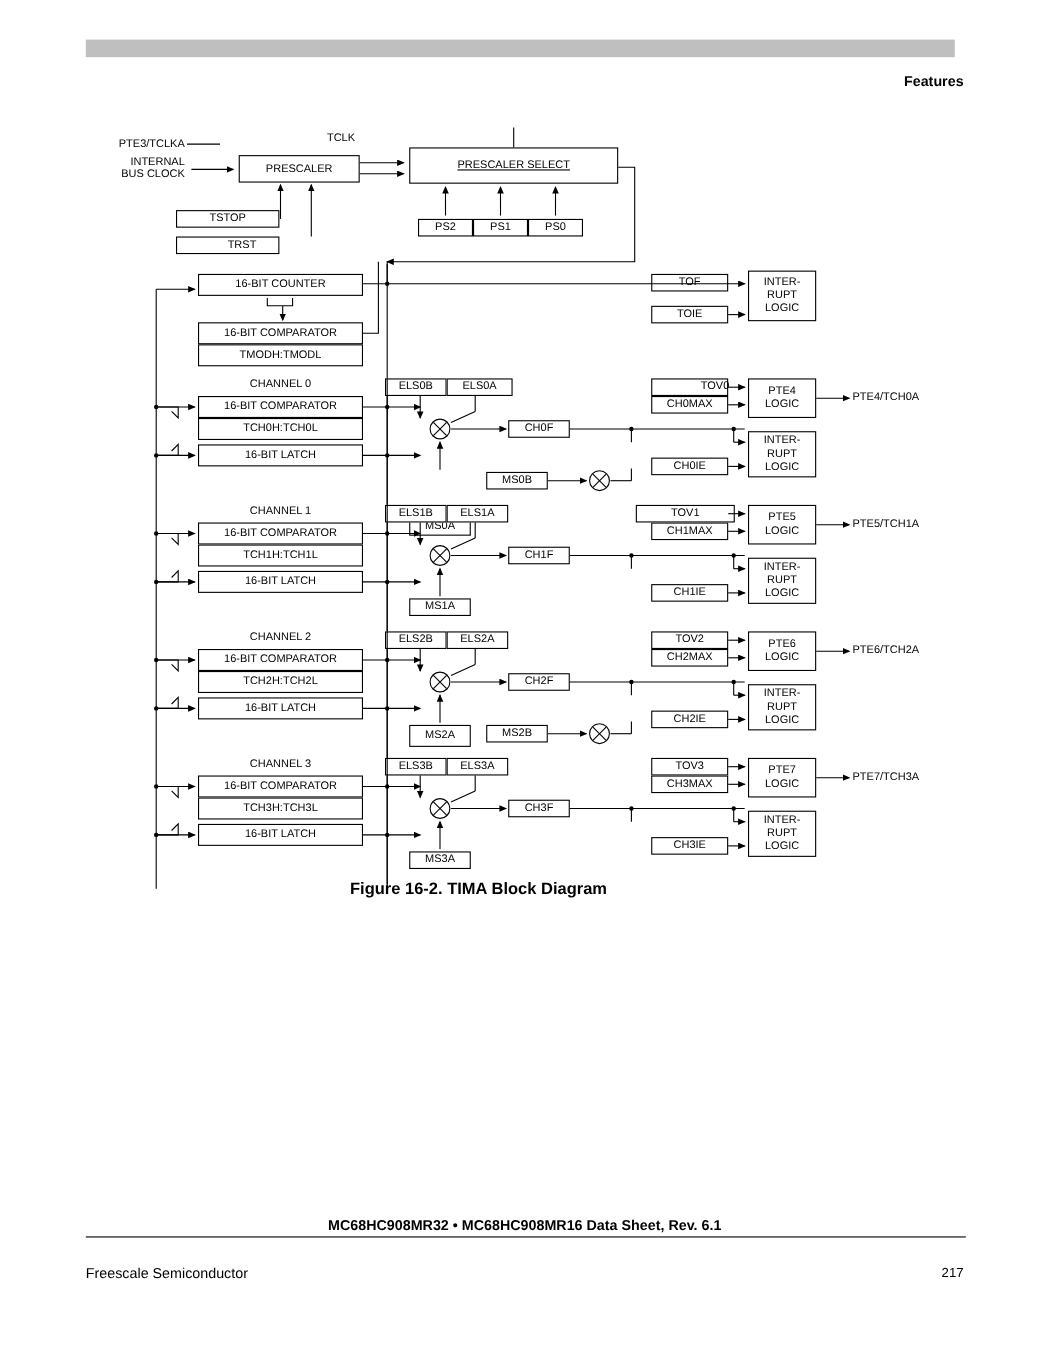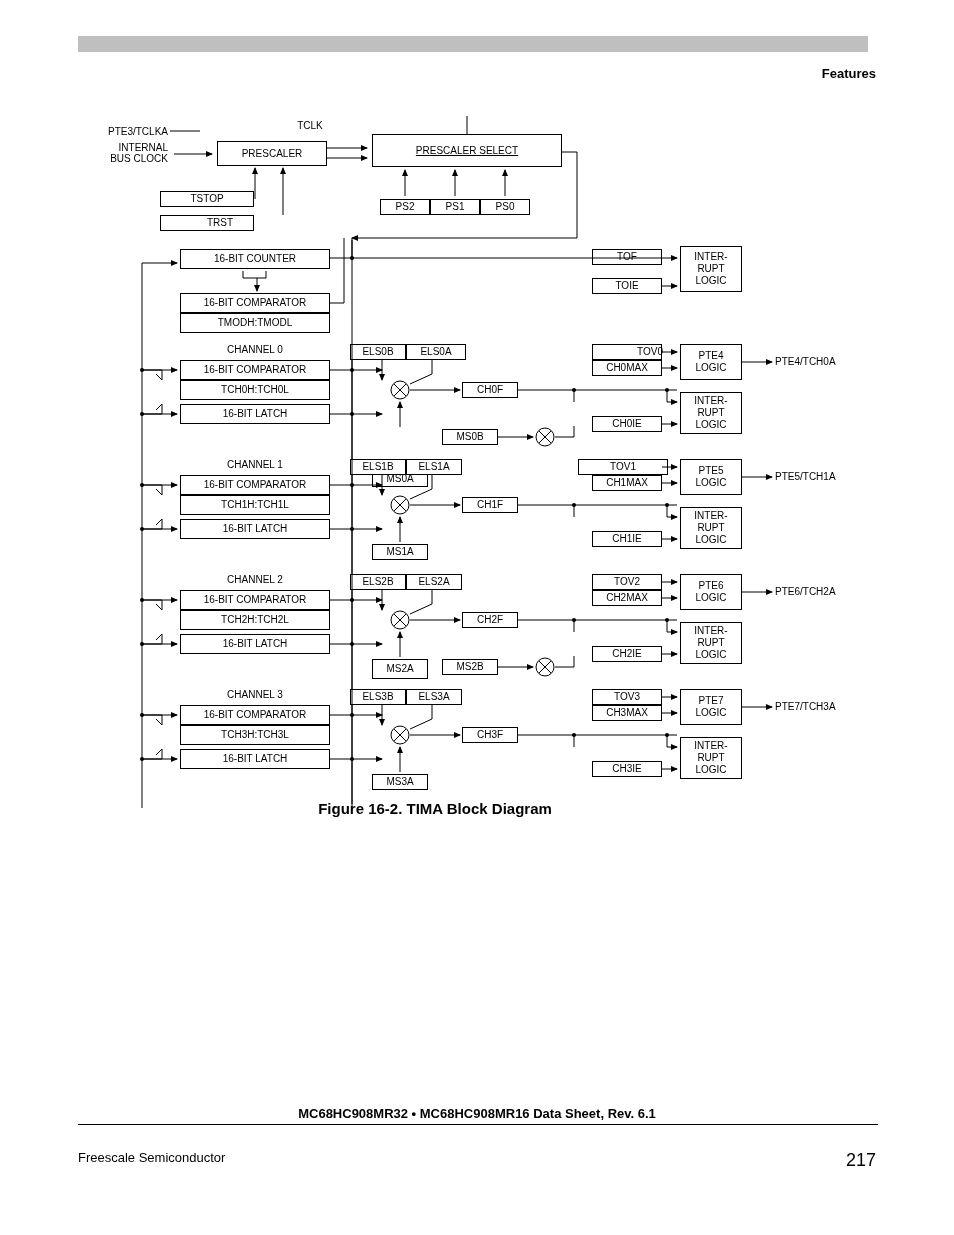--- a/index.html
+++ b/index.html
@@ -58,21 +58,21 @@
     border-top: 1px solid #000;
   }
   .footer-title {
     position: absolute; top: 1106px; width: 954px;
     text-align: center; font-weight: bold; font-size: 13px;
   }
   .footer-left {
     position: absolute; top: 1150px; left: 78px; font-size: 13px;
   }
   .footer-right {
-    position: absolute; top: 1150px; right: 78px; font-size: 18px;
+    position: absolute; top: 1150px; right: 78px; font-size: 12px;
   }
 </style>
 </head>
 <body>
 
 <div class="grey-bar"></div>
 <div class="header-label">Features</div>
 
 <div class="diagram">
 

